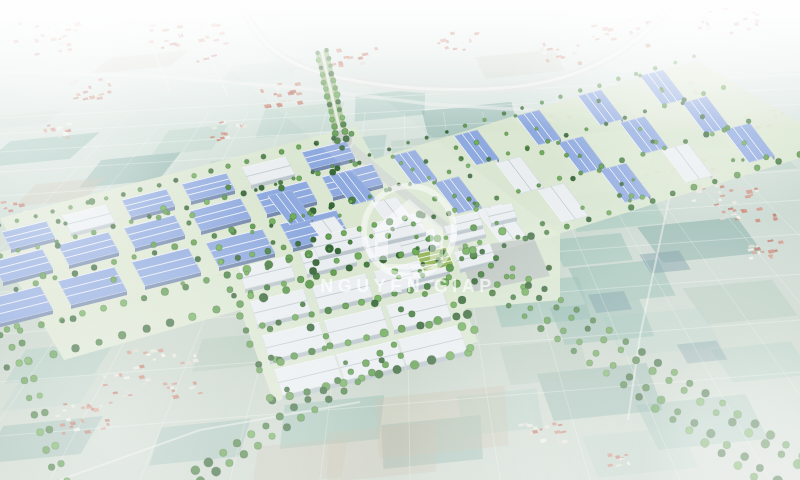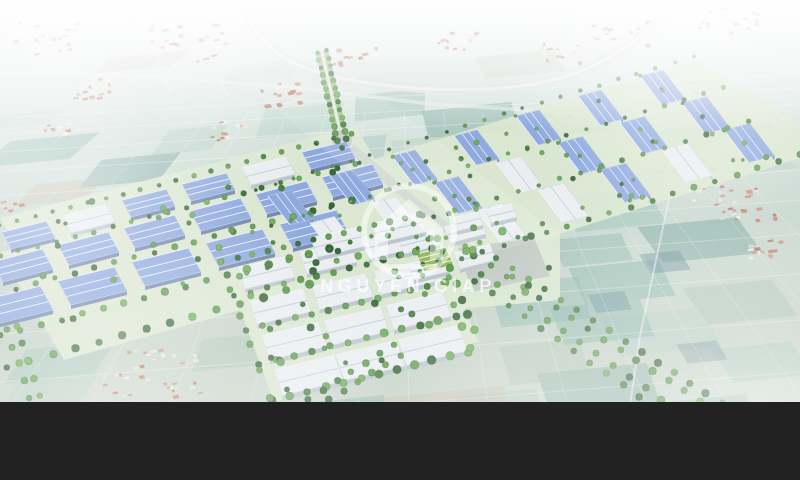--- a/index.html
+++ b/index.html
@@ -1,16 +1,16 @@
 <!DOCTYPE html>
 <html><head>
 <meta charset="utf-8">
 <style>
   html,body{margin:0;padding:0;background:#222;}
-  #stage{position:relative;width:800px;height:402px;overflow:hidden;
+  #stage{position:relative;width:800px;height:480px;overflow:hidden;
          font-family:"Liberation Sans",sans-serif;}
   #scene{display:block;width:800px;height:480px;}
   .wm-text{font-family:"Liberation Sans",sans-serif;font-weight:700;
            font-size:18px;letter-spacing:4.5px;}
 </style>
 </head>
 <body>
 
 <div id="stage">
   <svg id="scene" viewBox="0 0 800 480" xmlns="http://www.w3.org/2000/svg">

